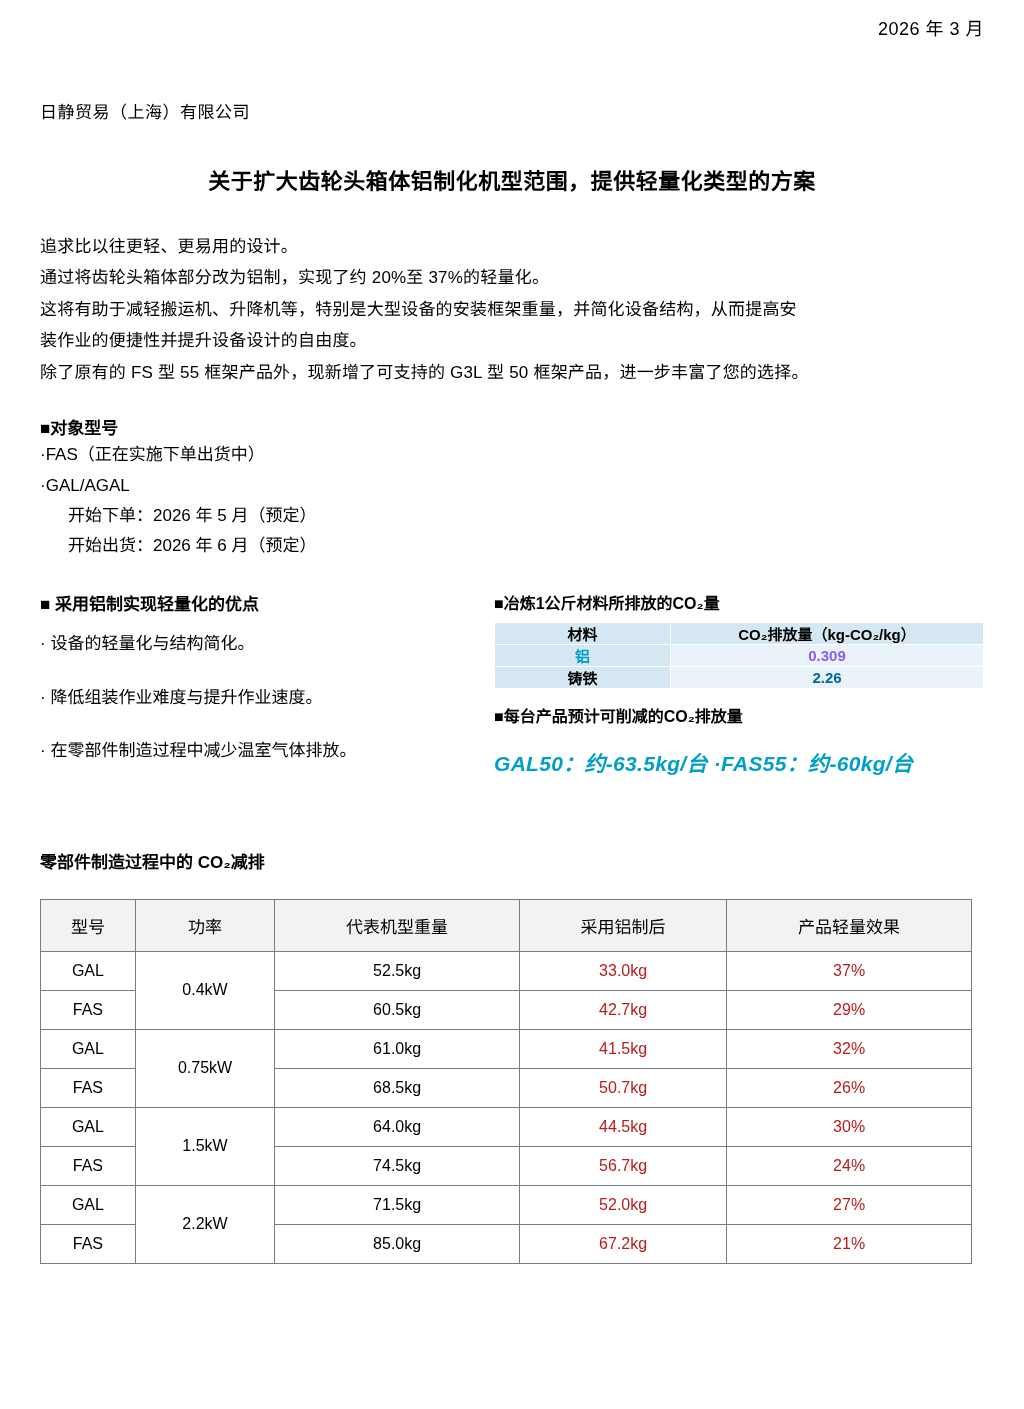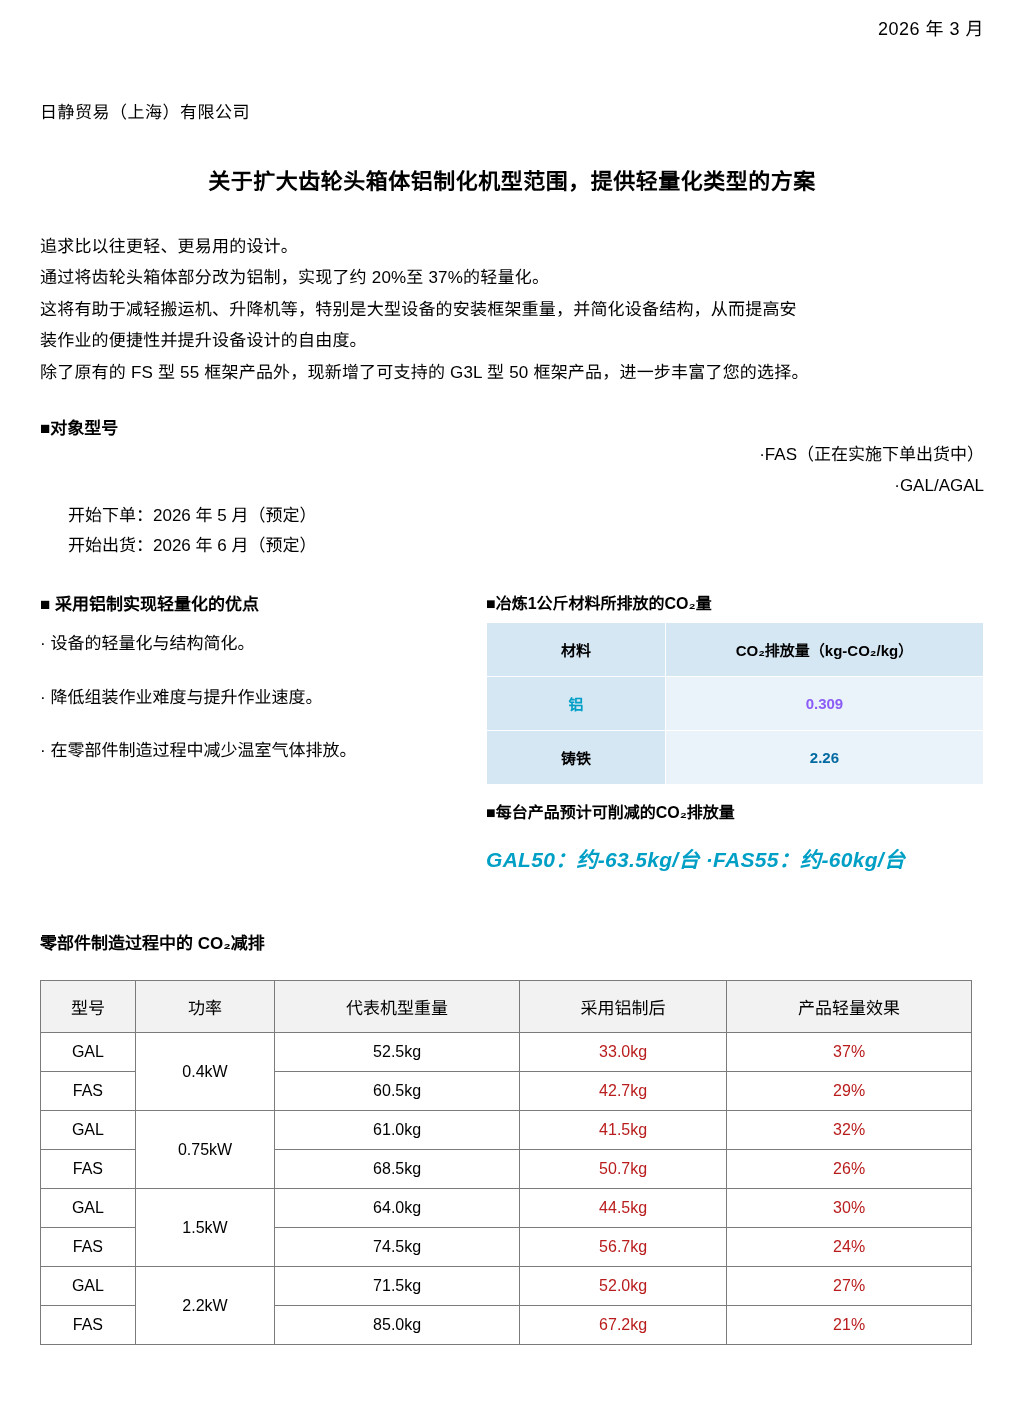--- a/index.html
+++ b/index.html
@@ -52,32 +52,31 @@
   }
   .section-heading {
     font-weight: bold;
     font-size: 17px;
     margin-top: 26px;
   }
   .bullet-line {
     font-size: 17px;
     line-height: 1.7;
     margin-top: 2px;
-    text-align: right;
   }
   .indent-line {
     font-size: 17px;
     line-height: 1.75;
     margin-left: 28px;
   }
   
   .mid-block {
     margin-top: 30px;
     display: flex;
-    gap: 0;
+    gap: 8px;
   }
   .mid-left {
     width: 440px;
     flex: 0 0 440px;
   }
   .mid-right {
     flex: 1 1 auto;
     padding-left: 6px;
   }
   .mid-left .head {
@@ -95,21 +94,21 @@
     font-size: 16px;
     margin-bottom: 8px;
   }
   table.co2 {
     border-collapse: collapse;
     width: 100%;
     font-size: 15px;
   }
   table.co2 th, table.co2 td {
     border: 1px solid #ffffff;
-    padding: 16px 6px;
+    padding: 0 6px;
     text-align: center;
   }
   table.co2 thead th {
     background: #d6e7f4;
     font-weight: bold;
     color: #000;
   }
   table.co2 tbody tr td:first-child {
     background: #d6e7f4;
     color: #00a0c6;

